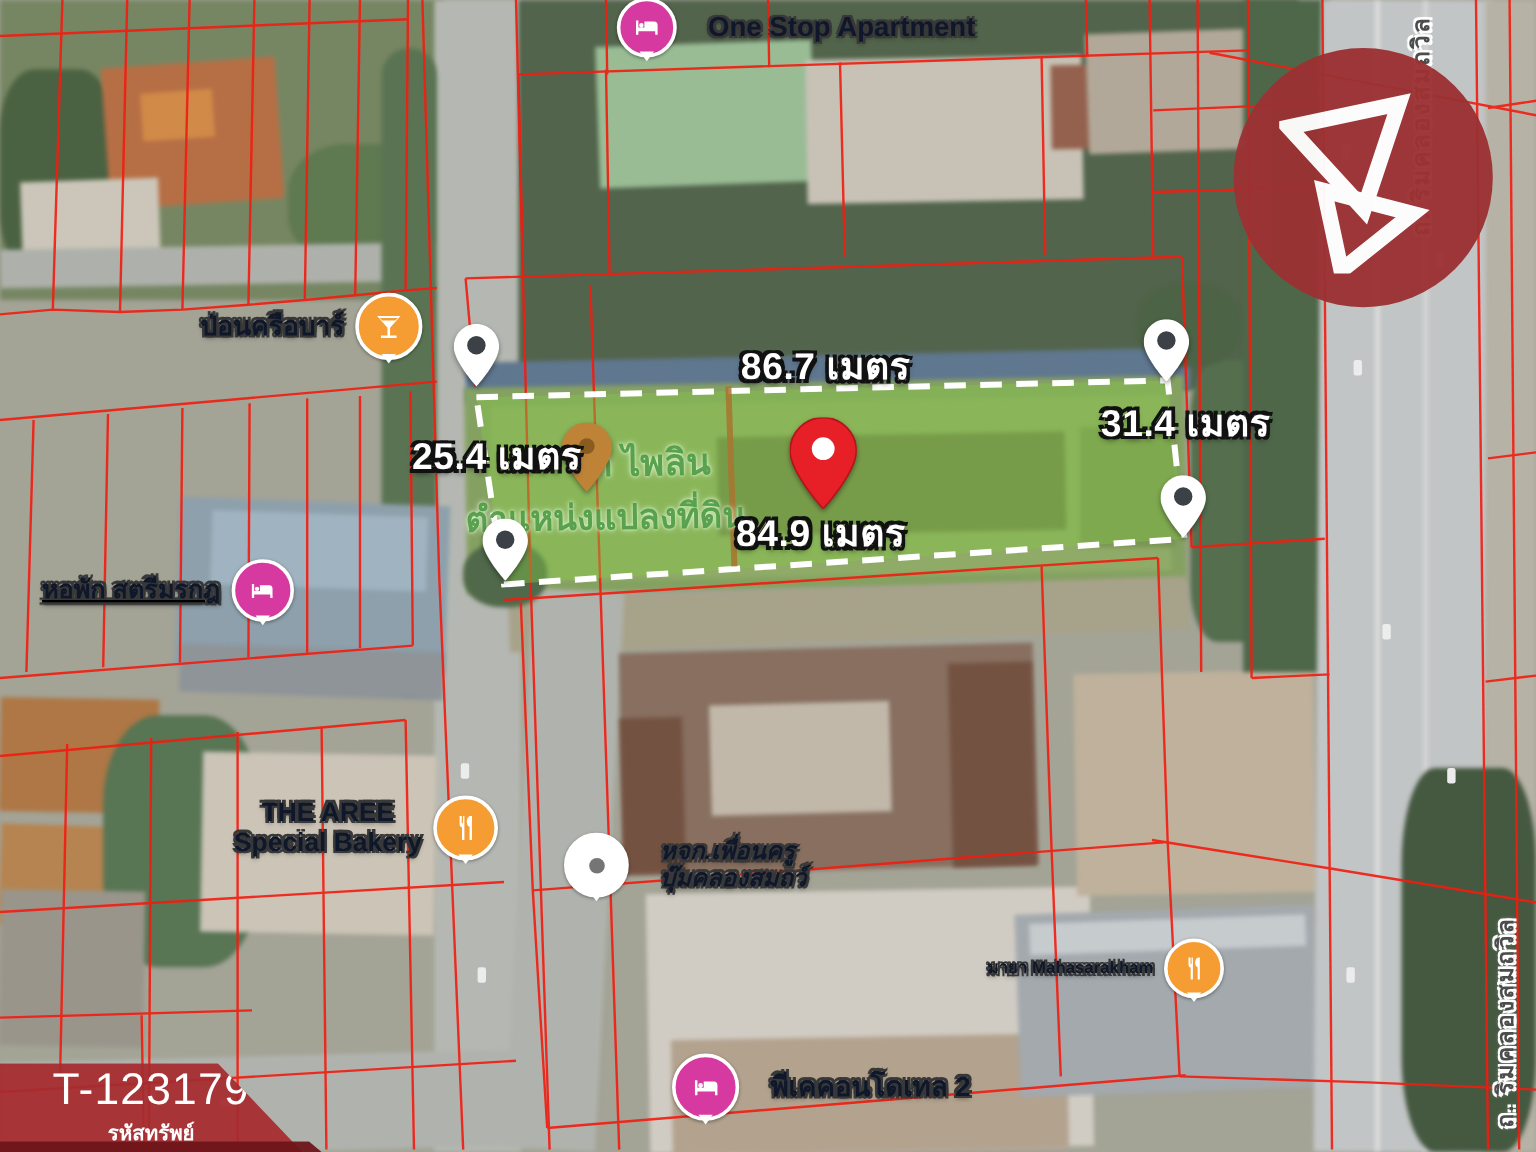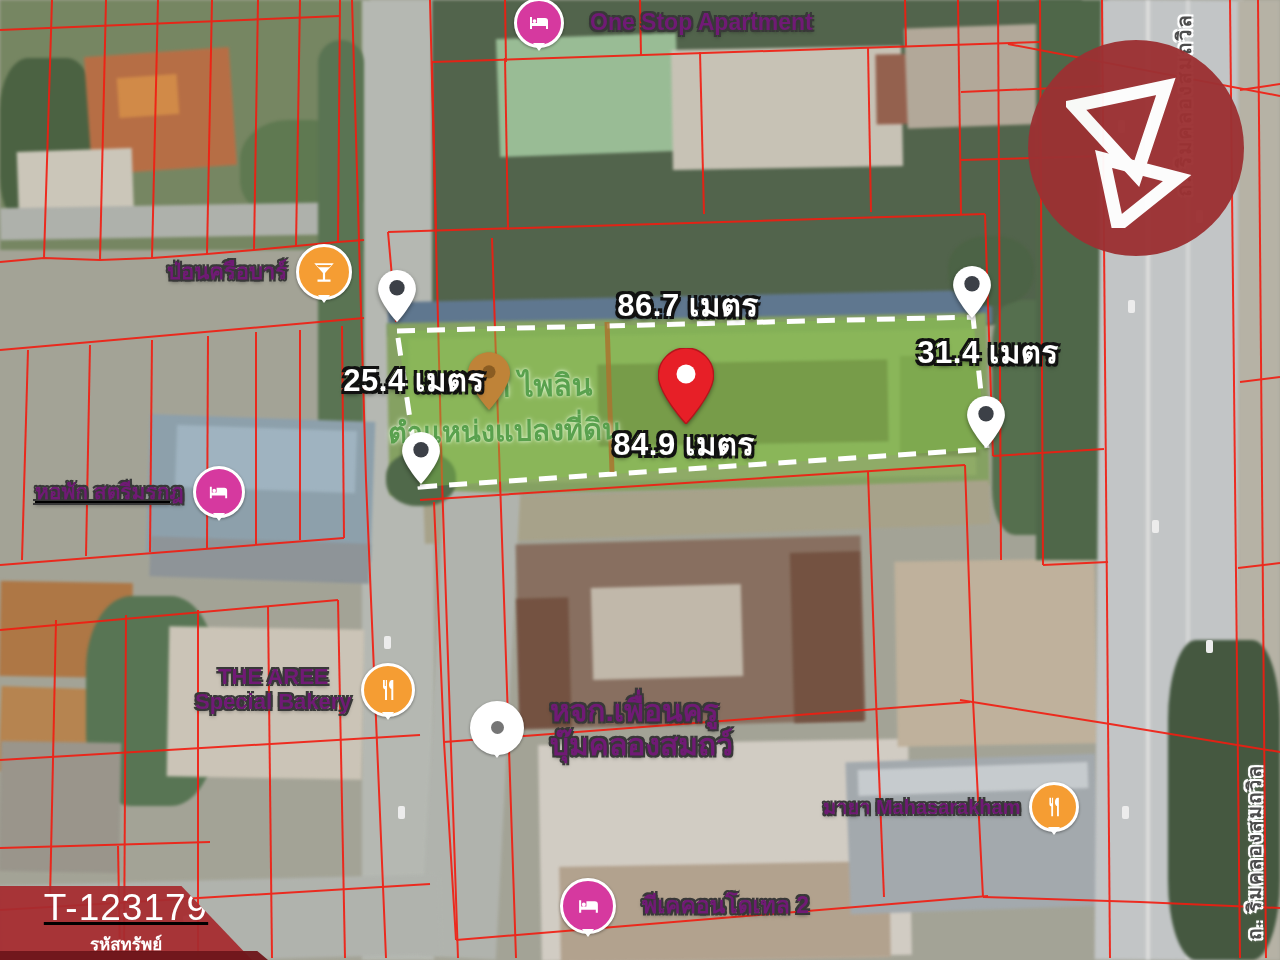--- a/index.html
+++ b/index.html
@@ -12,36 +12,36 @@
   
   #redlines{position:absolute;inset:0;z-index:10;}
   #plotsvg{position:absolute;inset:0;z-index:12;}
   .wm{position:absolute;z-index:14;color:rgba(72,150,62,.88);font-weight:700;
       text-shadow:0 0 3px rgba(235,255,225,.9),0 0 6px rgba(235,255,225,.6);transform:rotate(-1deg);}
   
   .measure{position:absolute;z-index:26;transform:translate(-50%,-50%);white-space:nowrap;
       font-size:31px;font-weight:800;color:#fff;letter-spacing:.5px;
       text-shadow:-3px -3px 0 #111,3px -3px 0 #111,-3px 3px 0 #111,3px 3px 0 #111,0 3px 5px rgba(0,0,0,.7);}
   .poi{position:absolute;z-index:22;display:flex;align-items:center;gap:9px;}
-  .poi-text{color:#701a75;font-weight:700;font-size:21px;line-height:1.12;white-space:nowrap;
+  .poi-text{color:#0f172a;font-weight:700;font-size:21px;line-height:1.12;white-space:nowrap;
       text-shadow:-2px -2px 0 #383838,2px -2px 0 #383838,-2px 2px 0 #383838,2px 2px 0 #383838,0 2px 4px rgba(0,0,0,.55);padding-left:17px;}
   .poi-ic{position:relative;border-radius:50%;border:3px solid #fff;display:flex;align-items:center;
       justify-content:center;box-shadow:0 1px 3px rgba(0,0,0,.4);flex:0 0 auto;}
   .poi-ic::after{content:"";position:absolute;left:50%;bottom:-12px;transform:translateX(-50%);
       border:6px solid transparent;border-top:8px solid #fff;}
   .pin{position:absolute;z-index:20;filter:drop-shadow(0 2px 2px rgba(0,0,0,.4));}
   .road-label{position:absolute;z-index:16;transform:translate(-50%,-50%) rotate(-90deg);
       white-space:nowrap;color:#4c4c4c;font-weight:700;font-size:20px;letter-spacing:2px;
       text-shadow:-2px -2px 0 #fff,2px -2px 0 #fff,-2px 2px 0 #fff,2px 2px 0 #fff,0 0 4px #fff;}
   
   #logo{position:absolute;left:1028px;top:40px;width:216px;height:216px;border-radius:50%;
       z-index:30;display:flex;align-items:center;justify-content:center;opacity:.96;}
   #banner{position:absolute;left:0;top:886px;width:252px;height:74px;z-index:40;
       clip-path:polygon(0 0,72% 0,100% 100%,0 100%);display:flex;flex-direction:column;
-      align-items:center;justify-content:center;text-decoration:underline;}
+      align-items:center;justify-content:center;}
   #banner-strip{position:absolute;left:0;top:951px;width:268px;height:9px;z-index:41;
       clip-path:polygon(0 0,96% 0,100% 100%,0 100%);background:rgba(110,22,26,.95);}
   .code{font-size:37px;font-weight:500;color:#fff;letter-spacing:1px;line-height:1;}
   .code-cap{font-size:17px;font-weight:700;color:#fff;margin-top:4px;}
 </style>
 </head>
 <body>
 
 <div id="stage">
 
@@ -255,28 +255,28 @@
       <svg width="24" height="24" viewBox="0 0 24 24" fill="#fff">
           <path d="M7 2v7a2.5 2.5 0 0 0 2 2.4V22h2V2h-1.2v6h-1V2H7zm9 0c-1.6 0-3 2.1-3 4.7 0 2.2 1 4 2.3 4.3V22h2V2H16z"></path>
         </svg>
     </span>
   </div>
 
   <div class="poi" style="left:470px;top:694px;">
     <span class="poi-ic" style="width:48px;height:48px;background:#fff;">
       <span style="width:13px;height:13px;border-radius:50%;background:#757575;display:block;"></span>
     </span>
-    <span class="poi-text" style="font-size:30px;">
+    <span class="poi-text" style="font-size:20px;font-style:italic;">
       <span style="display:block;">หจก.เพื่อนครู</span>
       <span style="display:block;">บุ๊มคลองสมถว์</span>
     </span>
   </div>
 
   <div class="poi" style="left:806px;top:782px;">
-    <span class="poi-text" style="font-size:20px;">มายา Mahasarakham</span>
+    <span class="poi-text" style="font-size:14px;">มายา Mahasarakham</span>
     <span class="poi-ic" style="width:44px;height:44px;background:#f59d33;">
       <svg width="22" height="22" viewBox="0 0 24 24" fill="#fff">
           <path d="M7 2v7a2.5 2.5 0 0 0 2 2.4V22h2V2h-1.2v6h-1V2H7zm9 0c-1.6 0-3 2.1-3 4.7 0 2.2 1 4 2.3 4.3V22h2V2H16z"></path>
         </svg>
     </span>
   </div>
 
   <div class="poi" style="left:560px;top:878px;">
     <span class="poi-ic" style="width:50px;height:50px;background:#d6399f;">
       <svg width="25" height="25" viewBox="0 0 24 24" fill="#fff">

